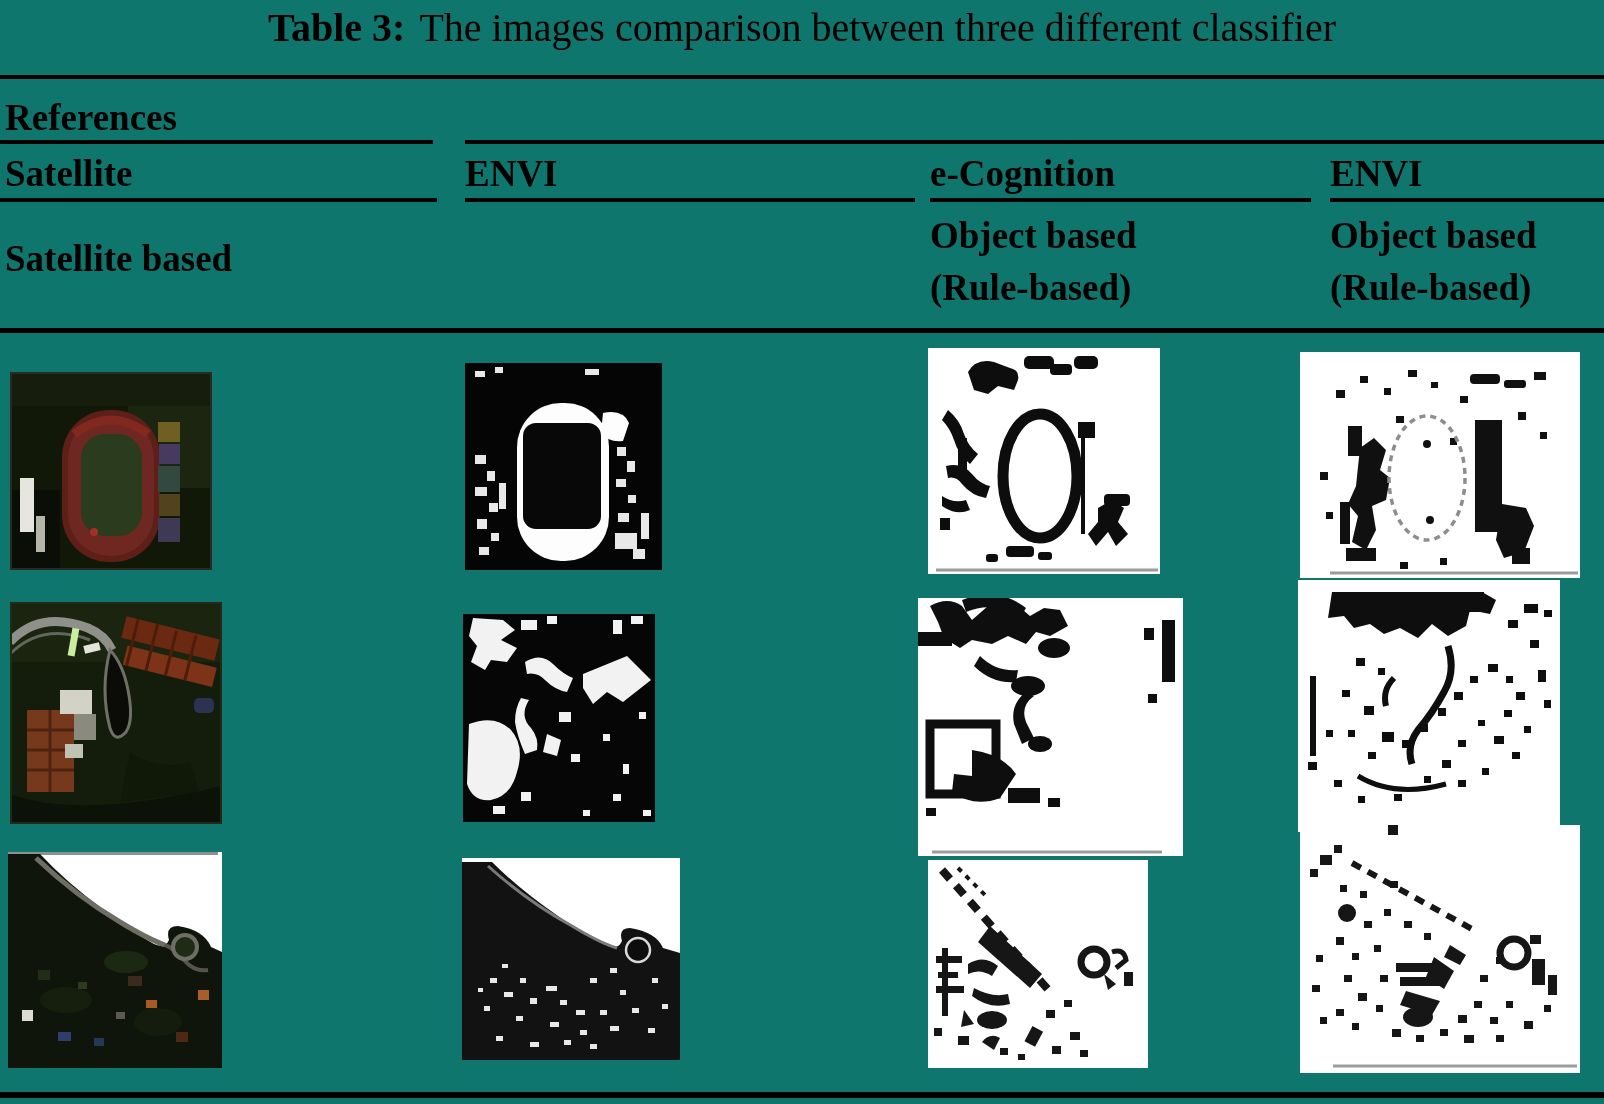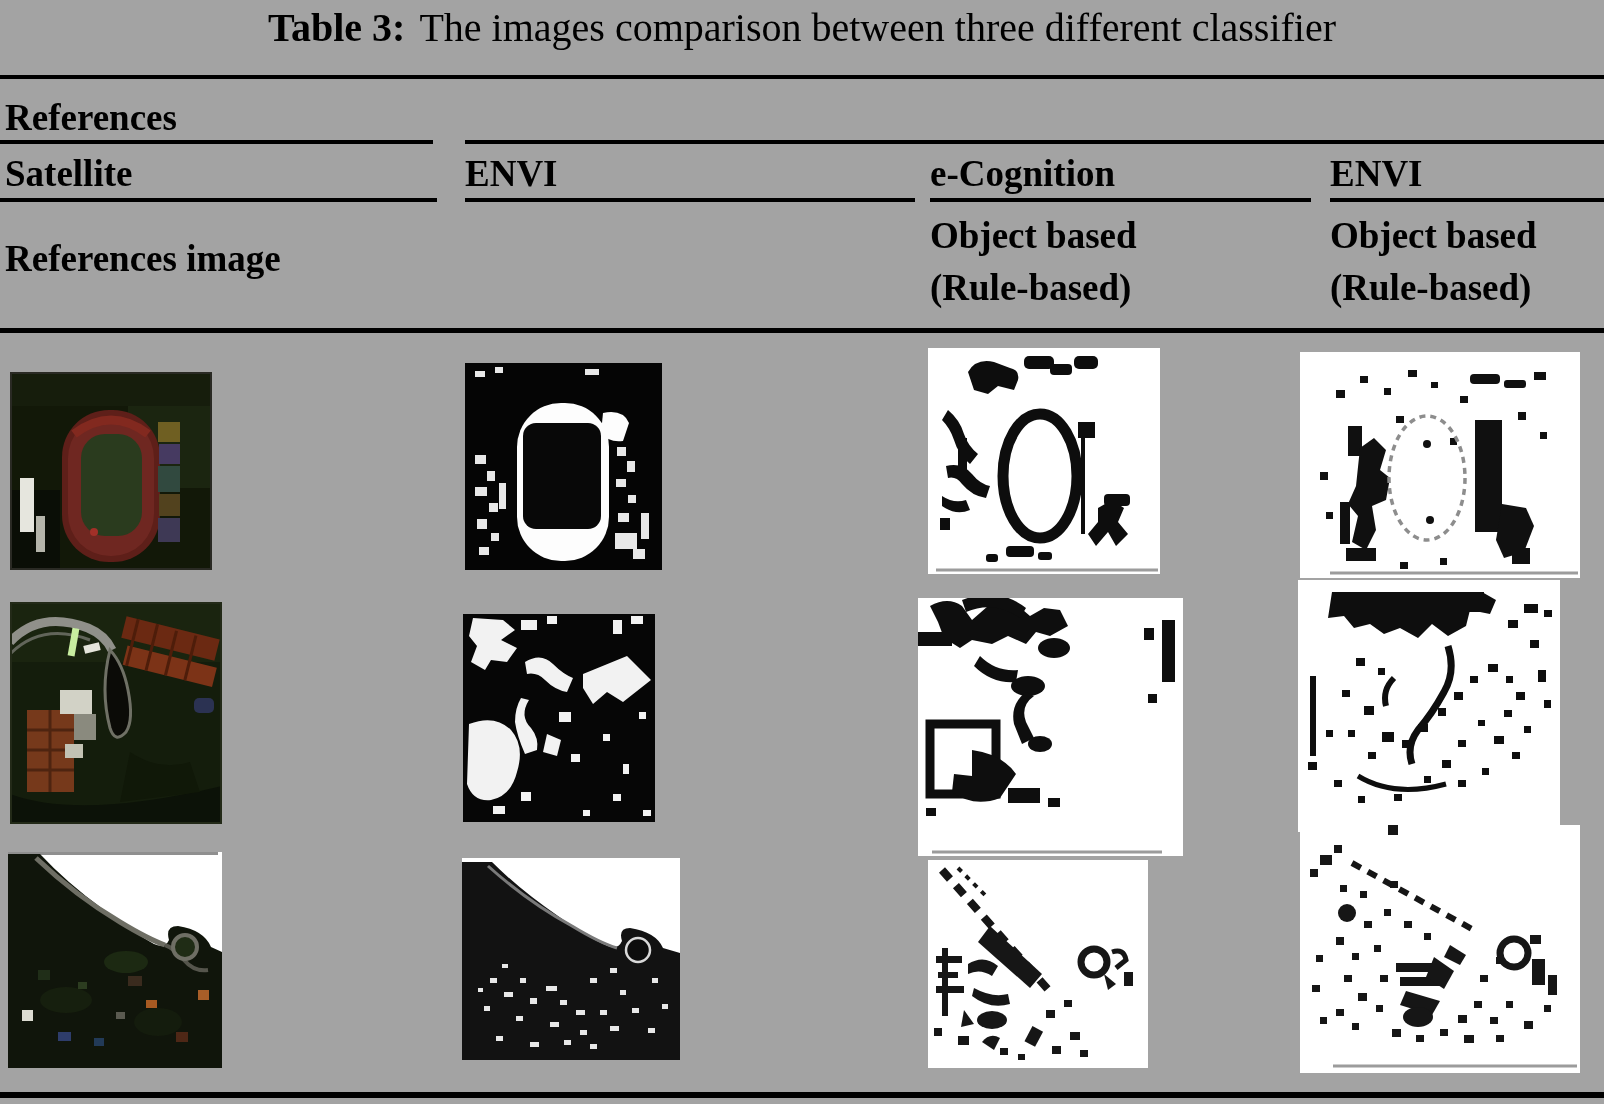--- a/index.html
+++ b/index.html
@@ -1,17 +1,17 @@
 <!DOCTYPE html>
 <html><head>
 <meta charset="utf-8">
 <style>
   html,body { margin:0; padding:0; background:#ffffff; }
   .page {
-    position:relative; width:1604px; height:1104px; background:#a3a3a3;
+    position:relative; width:1604px; height:1104px; background:#0f766e;
     font-family:"Liberation Serif", serif; color:#000; overflow:hidden;
   }
   .title {
     position:absolute; left:0; top:4px; width:1604px; text-align:center;
     font-size:40px; white-space:nowrap;
   }
   .title .b { font-weight:bold; }
   .title .t { margin-left:14px; }
   .cell {
     position:absolute; font-size:37px; line-height:1.15; white-space:nowrap;font-weight:bold;
@@ -40,21 +40,21 @@
   <div class="rule" style="left:0;top:328px;width:1604px;height:5px"></div>
   <div class="rule" style="left:0;top:1092px;width:1604px;height:6px"></div>
 
   <div class="cell" style="left:5px;top:97px">References</div>
 
   <div class="cell" style="left:5px;top:153px">Satellite</div>
   <div class="cell" style="left:465px;top:153px">ENVI</div>
   <div class="cell" style="left:930px;top:153px">e-Cognition</div>
   <div class="cell" style="left:1330px;top:153px">ENVI</div>
 
-  <div class="cell" style="left:5px;top:238px">References image</div>
+  <div class="cell" style="left:5px;top:238px">Satellite based</div>
   <div class="cell twoline" style="left:930px;top:210px">
     <div>Object based</div>
     <div>(Rule-based)</div>
   </div>
   <div class="cell twoline" style="left:1330px;top:210px">
     <div>Object based</div>
     <div>(Rule-based)</div>
   </div>
 
   <svg class="fig" style="left:10px;top:372px" width="202" height="198" viewBox="0 0 202 198" role="img" aria-label="Satellite photo of a stadium running track with green infield">

